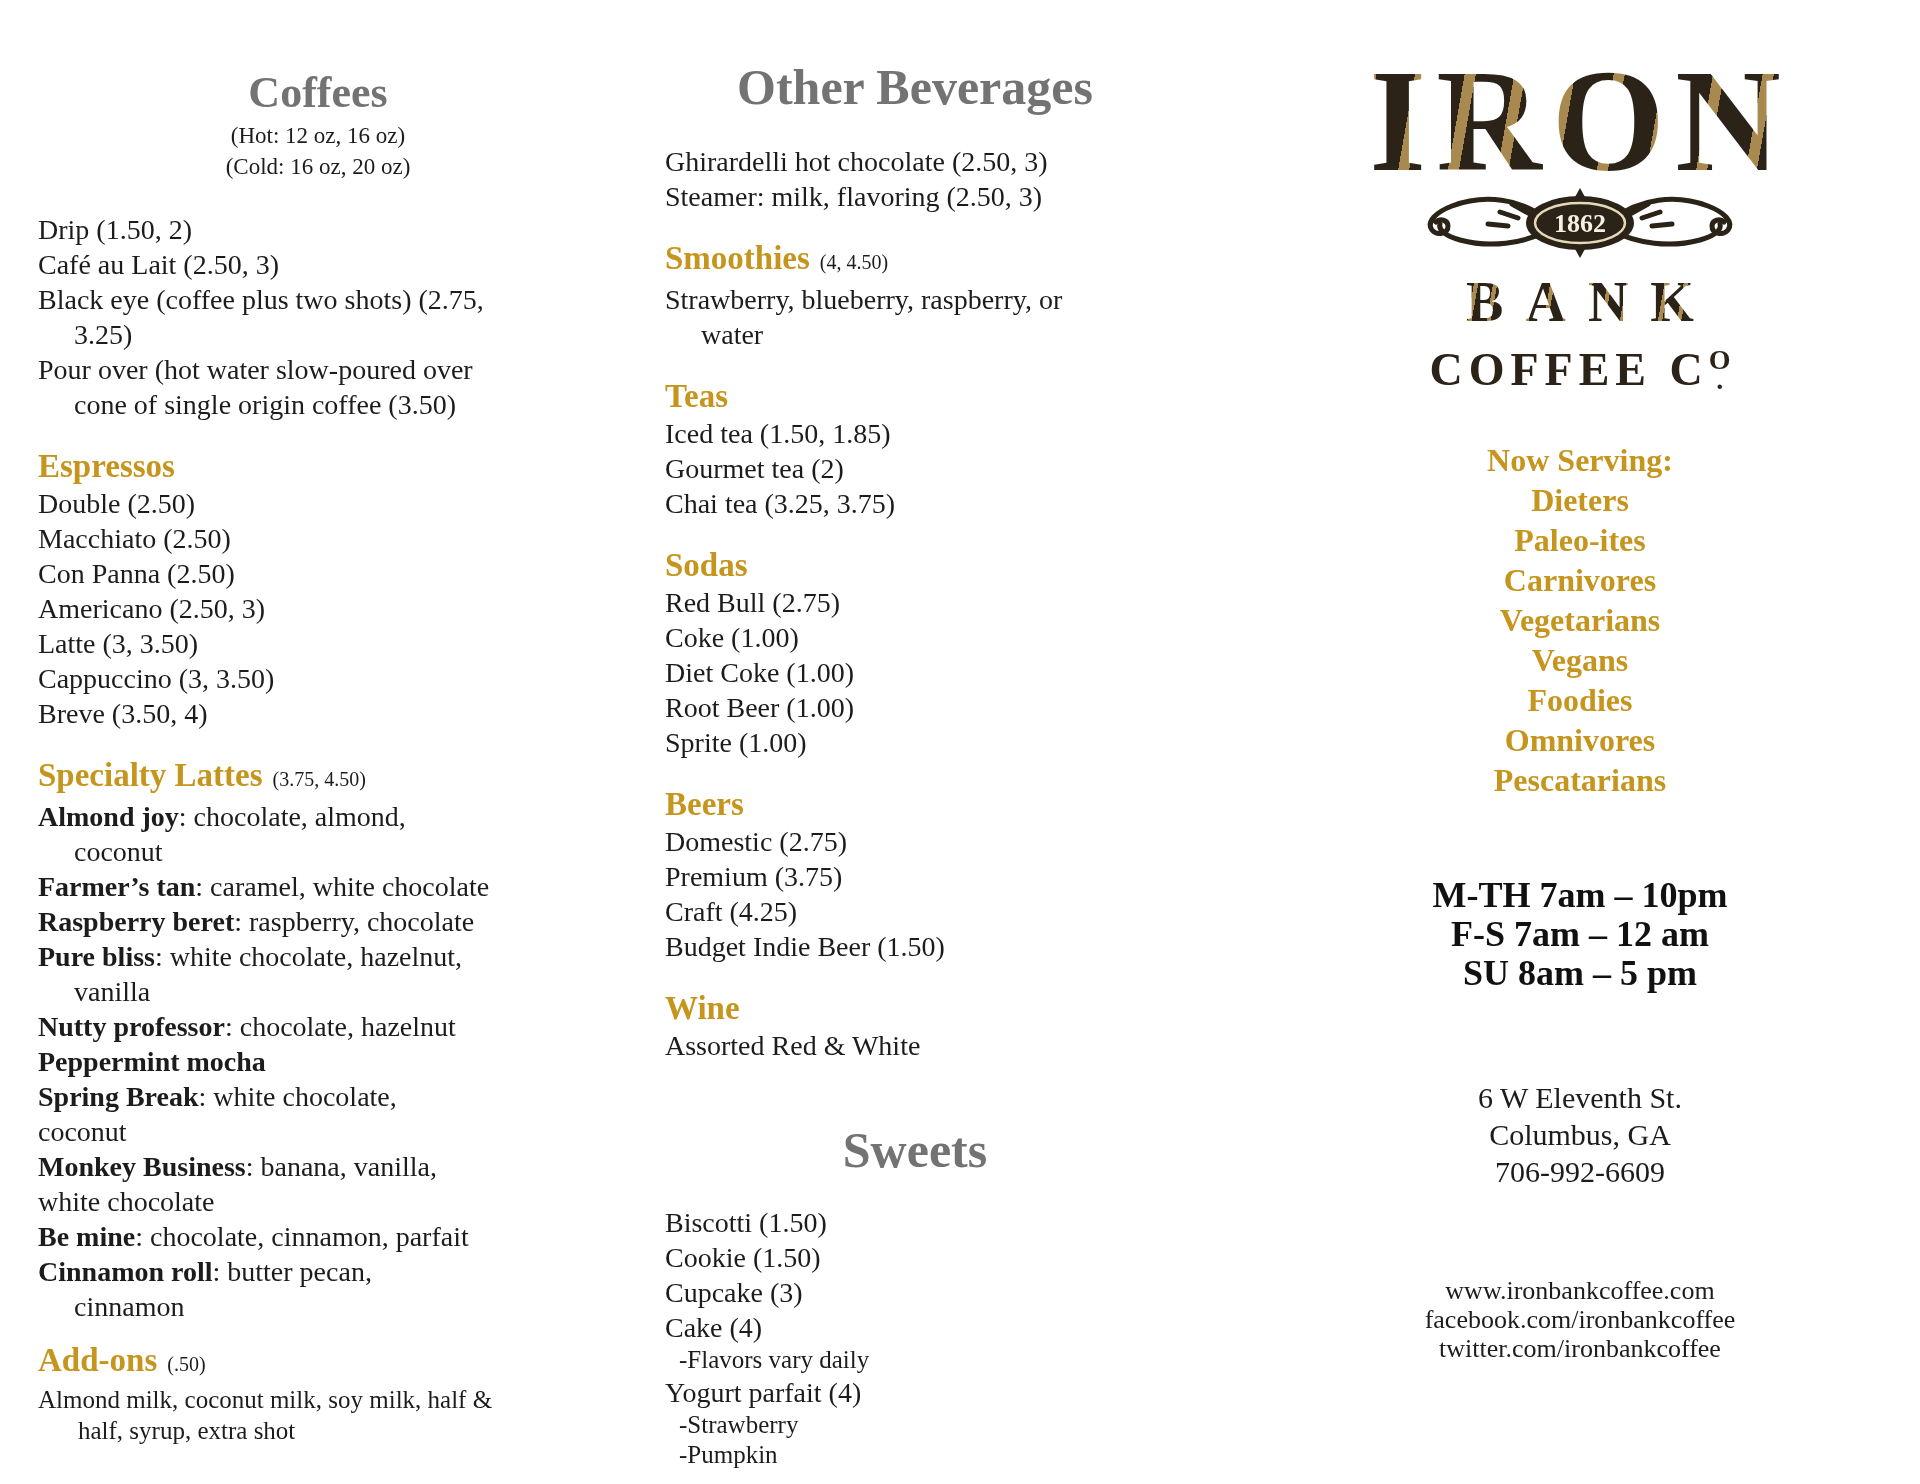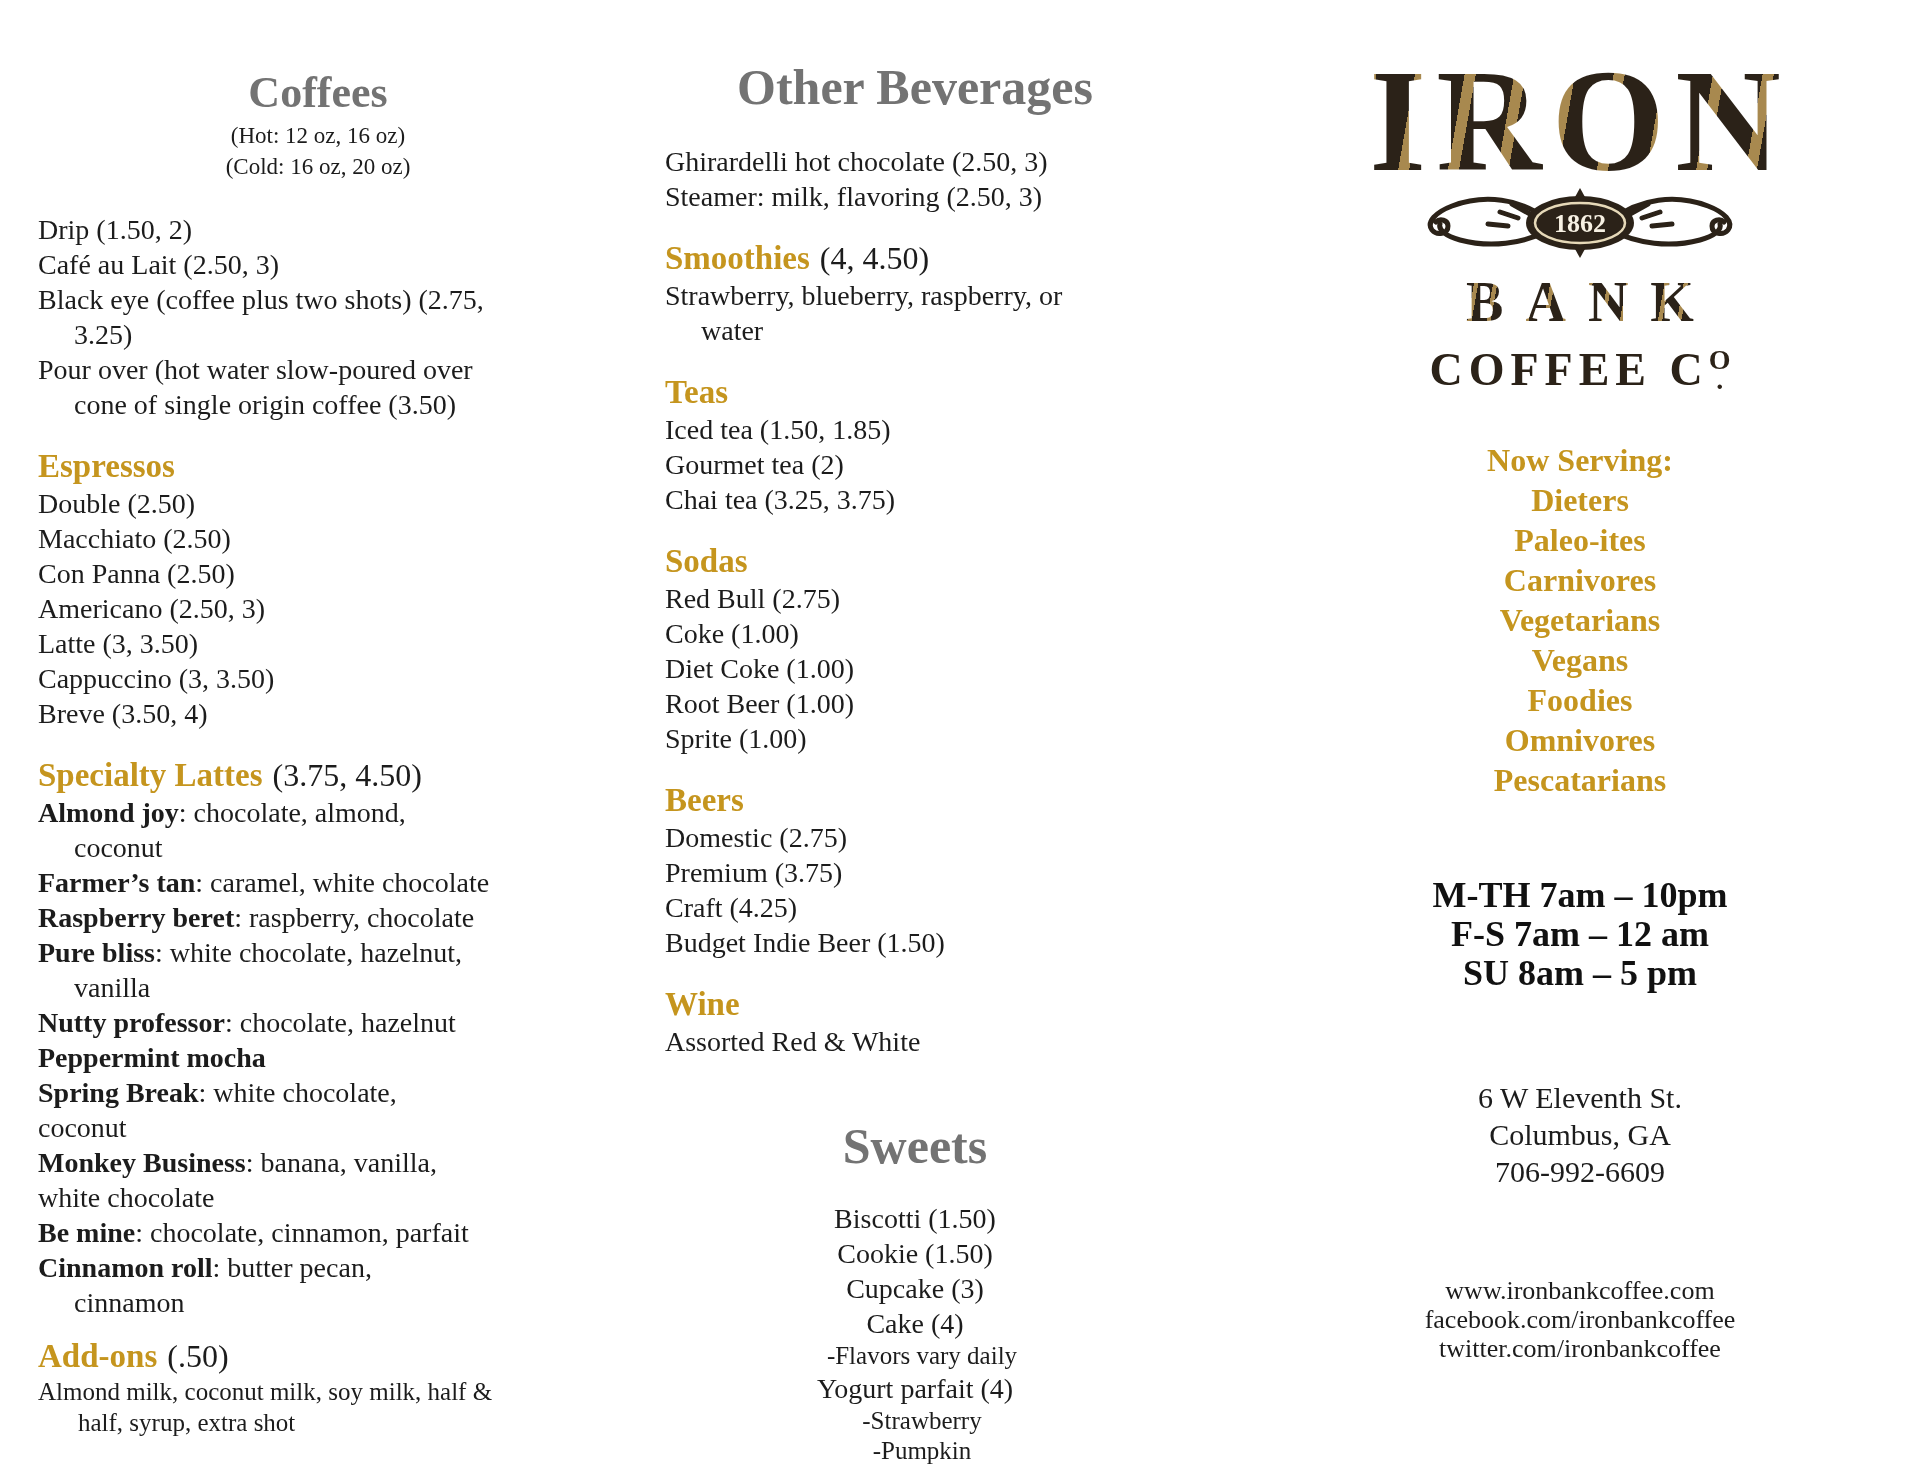--- a/index.html
+++ b/index.html
@@ -24,36 +24,36 @@
   .col-left .menu-title { font-size: 44px; line-height: 50px; margin-top: 68px; }
   .col-mid  .menu-title { font-size: 50px; line-height: 54px; margin-top: 60px; }
   .size-note { text-align: center; font-size: 23px; line-height: 31px; color: #1c1c1c; }
   .size-notes { margin-top: 2px; }
 
   .sec-head {
     font-size: 33px; line-height: 40px; font-weight: bold; color: #C5951E;
     margin-top: 24px;
   }
   .sec-head .head-price {
-    color: #1c1c1c; font-weight: normal; font-size: 32px; margin-left: 10px;
+    color: #1c1c1c; font-weight: normal; font-size: 20px; margin-left: 10px;
   }
 
   
   .block { margin-top: 0; }
   .first-block { margin-top: 30px; }
   .line { font-size: 28px; line-height: 35px; }
   .line .b { font-weight: bold; }
   .line.indent { padding-left: 36px; }
   .line.small { font-size: 25px; line-height: 30px; padding-left: 14px; }
   .addons-line { font-size: 25px; line-height: 31px; }
   .addons-line.indent { padding-left: 40px; }
   .addons-head { margin-top: 16px; }
 
   .sweets-title { margin-top: 16px; }
-  .sweets-block { margin-top: 28px; text-align: center; }
+  .sweets-block { margin-top: 28px; }
 
   
   .logo { margin-top: 56px; }
   .logo-word {
     font-weight: bold; color: #2b2218; display: block;
   }
   @supports ((-webkit-background-clip: text) or (background-clip: text)) {
     .logo-word {
       background-image: repeating-linear-gradient(100deg,
         #2b2218 0, #2b2218 0.26em, #a8894f 0.26em, #a8894f 0.335em);

